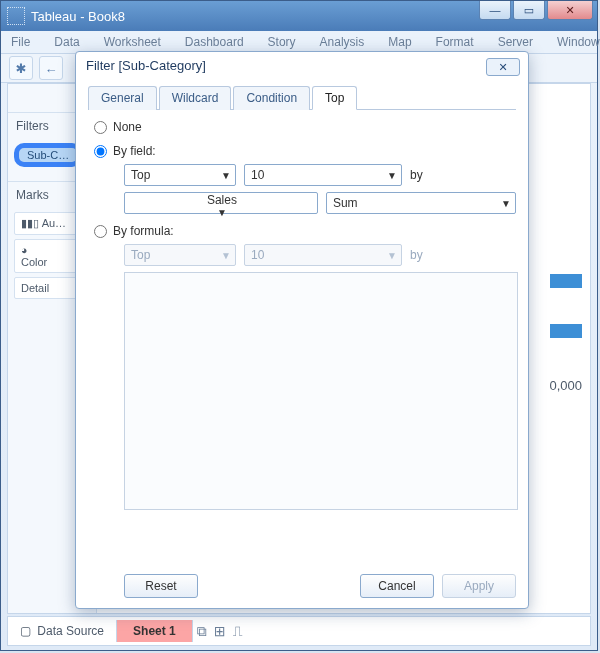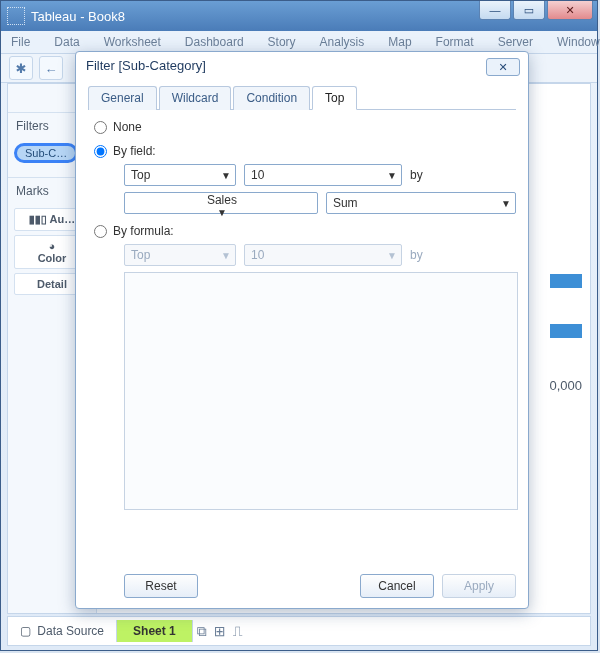--- a/index.html
+++ b/index.html
@@ -97,59 +97,58 @@
   }
   .panel-label {
     padding: 6px 8px;
     font-size: 12px;
     color:#4d5a6a;
   }
   .panel-sep { border-top:1px solid #d4e1f0; margin-top:28px; }
   .filter-pill {
     margin: 4px 6px;
     background: #b7d6f5;
-    border: 3px solid #3b82f6;
+    border: 5px solid #3b82f6;
     border-radius: 10px;
     padding: 1px 8px;
     font-size: 11px;
     color:#244d7a;
     display:inline-block;
   }
   .marks-box {
     margin: 4px 6px;
     border: 1px solid #d4e1f0;
     background:#fff;
     border-radius:2px;
   }
   .marks-row {
     padding: 4px 6px;
     font-size: 11px;
     color:#4d5a6a;
-    text-align:center;
-    font-weight:bold;
+    text-align:left;
   }
   .bars { position:absolute; right:8px; top:190px; }
   .bar { height:14px; background:#3d8fd6; margin-bottom:36px; }
   .axis-label { position:absolute; right:8px; top:294px; font-size:13px; color:#4d5a6a;margin-left:48px;}
   .bottom-tabs {
     position:absolute; left:6px; right:6px; bottom:4px; height:28px;
     background:#fff;
     border:1px solid #c5d6ea;
     display:flex;
     align-items:center;
   }
   .ds-tab {
     padding: 4px 12px;
     color:#4d5a6a;
     font-size:12px;
     display:flex; align-items:center; gap:6px;
   }
   .sheet-tab {
     padding: 4px 16px;
-    background:#bef264;
+    background:#fca5a5;
     border-left:1px solid #c5d6ea;
     border-right:1px solid #c5d6ea;
     font-weight:bold;
     color:#333;
   }
   .mini-icon { width:18px; font-size:14px; color:#6b7f98; text-align:center;}
   
   .dialog {
     position:absolute;
     left: 74px; top: 50px;

